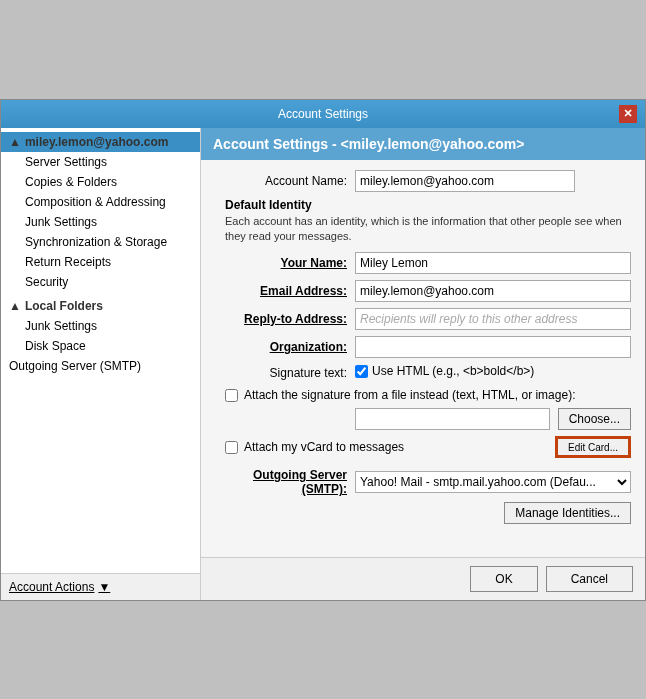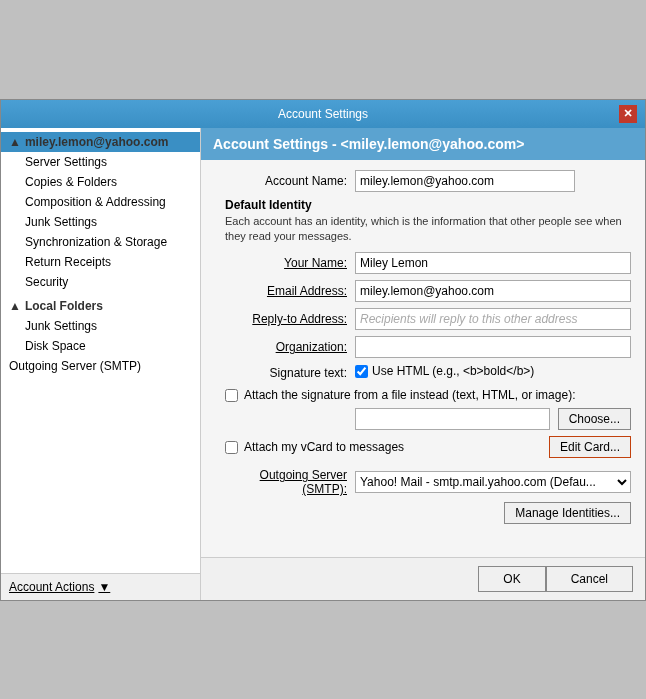--- a/index.html
+++ b/index.html
@@ -133,20 +133,21 @@
     }
     .form-label {
       width: 140px;
       text-align: right;
       padding-right: 8px;
       flex-shrink: 0;
       font-size: 12px;
     }
     .form-label.underline {
       text-decoration: underline;
+      font-weight: bold;
     }
     .form-input {
       flex: 1;
       height: 22px;
       border: 1px solid #aaa;
       padding: 2px 4px;
       font-size: 12px;
       background: white;
     }
     .form-input::placeholder {
@@ -234,24 +235,24 @@
     }
     .vcard-row {
       display: flex;
       align-items: center;
       margin-bottom: 10px;
       gap: 6px;
     }
     .edit-card-btn {
       height: 22px;
       padding: 0 10px;
-      border: 1px solid #c2410c;
-      background: #f0f0f0;
-      cursor: pointer;
-      font-size: 12px;
+      border: 3px solid #c2410c;
+      background: #f0f0f0;
+      cursor: pointer;
+      font-size: 10px;
       margin-left: auto;
     }
     .outgoing-row {
       display: flex;
       align-items: center;
       margin-bottom: 6px;
     }
     .outgoing-select {
       flex: 1;
       height: 22px;
@@ -268,21 +269,21 @@
       height: 22px;
       padding: 0 10px;
       border: 1px solid #888;
       background: #f0f0f0;
       cursor: pointer;
       font-size: 12px;
     }
     .footer {
       display: flex;
       justify-content: flex-end;
-      gap: 0;
+      gap: 8px;
       padding: 8px 12px;
       border-top: 1px solid #ccc;
       background: #f0f0f0;
       flex-shrink: 0;
     }
     .footer-btn {
       height: 26px;
       padding: 0 24px;
       border: 1px solid #888;
       background: #f0f0f0;

